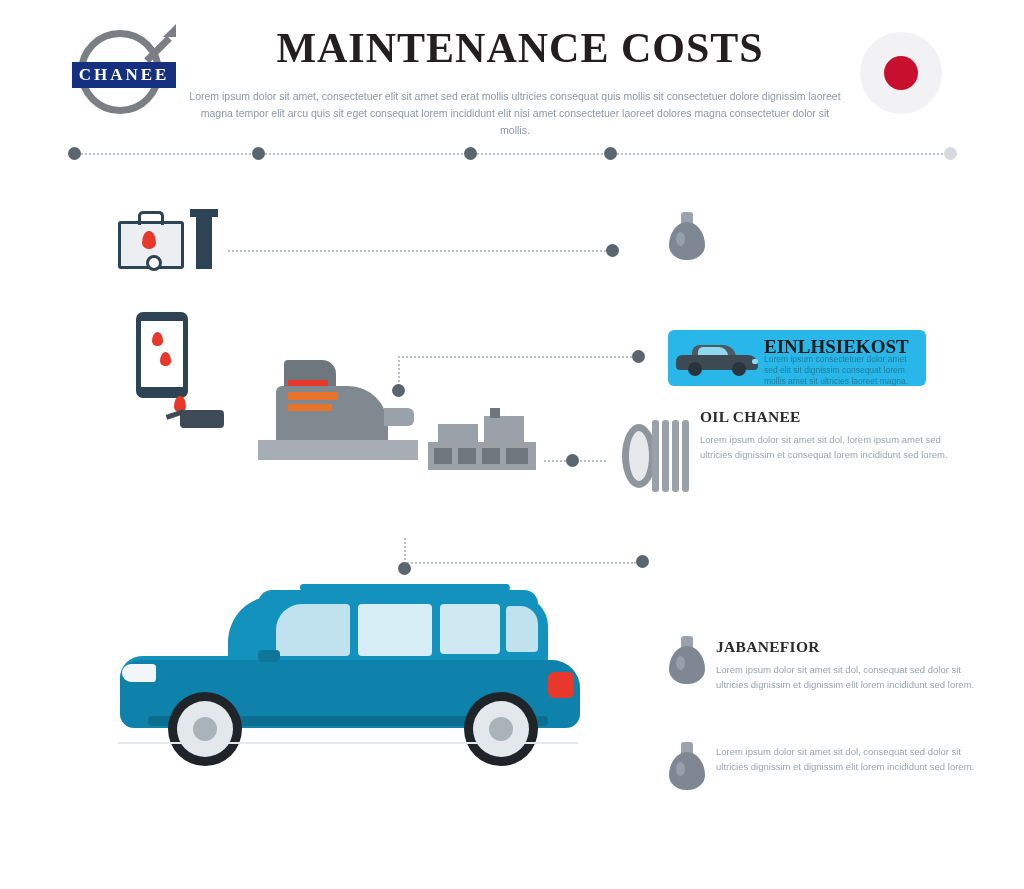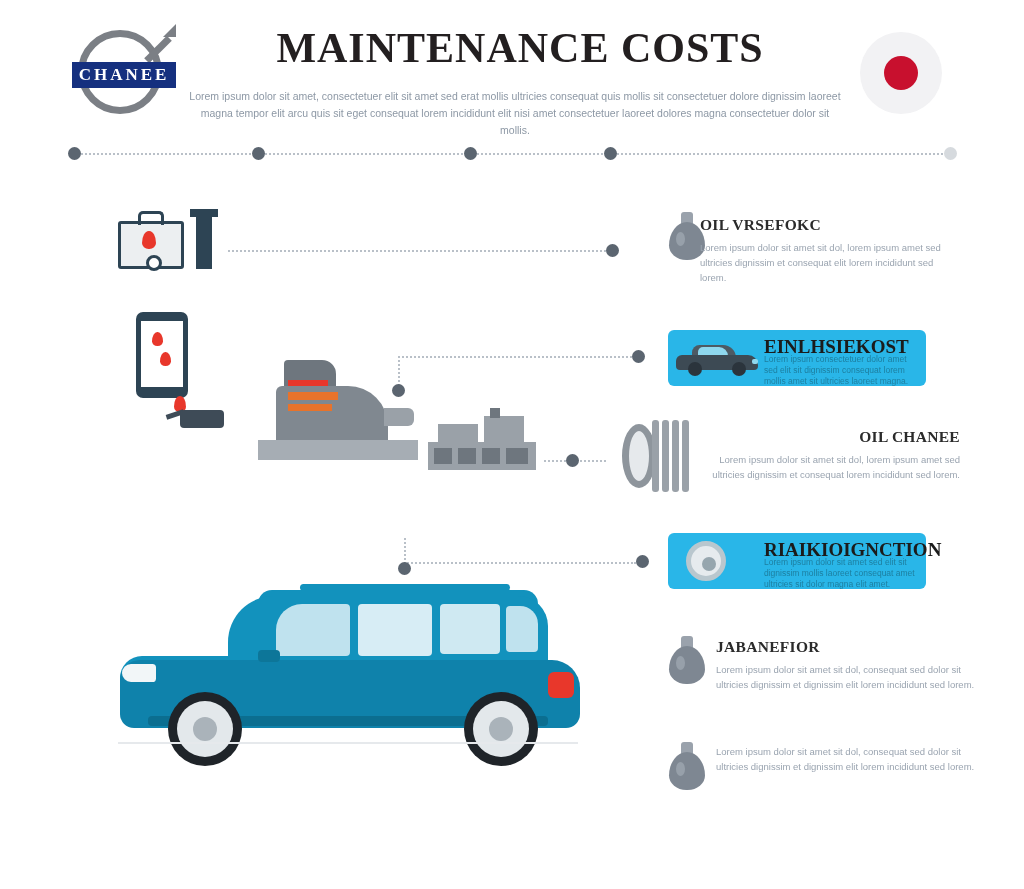--- a/index.html
+++ b/index.html
@@ -384,24 +384,20 @@
     <div class="gear"></div>
   </div>
   <div class="conn" style="left:228px; top:250px; width:382px;"></div>
   <div class="node" style="left:606px; top:244px;"></div>
 
   <div class="bagicon" style="left:666px; top:212px;">
     <div class="neck"></div>
       <div class="body"></div>
       <div class="hl"></div>
   </div>
-  <div class="rblock" style="left:700px; top:216px;">
-    <h3>OIL VRSEFOKC</h3>
-    <p>Lorem ipsum dolor sit amet sit dol, lorem ipsum amet sed ultricies dignissim et consequat elit lorem incididunt sed lorem.</p>
-  </div>
 
   <div class="phone">
     <div class="frame"></div>
       <div class="screen"></div>
     <div class="d1"></div>
       <div class="d2"></div>
   </div>
 
   <div class="conn" style="left:398px; top:356px; width:234px;"></div>
   <div class="conn-v" style="left:398px; top:356px; height:34px;"></div>
@@ -451,35 +447,30 @@
   <div class="conn" style="left:544px; top:460px; width:62px;"></div>
   <div class="node" style="left:566px; top:454px;"></div>
 
   <div class="tires">
     <div class="big"></div>
     <div class="t" style="left:40px;"></div>
     <div class="t" style="left:50px;"></div>
     <div class="t" style="left:60px;"></div>
     <div class="t" style="left:30px;"></div>
   </div>
-  <div class="rblock" style="left:700px; top:428px;text-align:right;">
+  <div class="rblock" style="left:700px; top:408px;">
     <h3>OIL CHANEE</h3>
     <p>Lorem ipsum dolor sit amet sit dol, lorem ipsum amet sed ultricies dignissim et consequat lorem incididunt sed lorem.</p>
   </div>
 
   <div class="conn" style="left:404px; top:562px; width:232px;"></div>
   <div class="conn-v" style="left:404px; top:538px; height:26px;"></div>
   <div class="node" style="left:398px; top:562px;"></div>
   <div class="node" style="left:636px; top:555px;"></div>
 
-  <div class="banner" style="left:668px; top:533px;">
-    <div class="rim"></div>
-    <h3>RIAIKIOIGNCTION</h3>
-    <p>Lorem ipsum dolor sit amet sed elit sit dignissim mollis laoreet consequat amet ultricies sit dolor magna elit amet.</p>
-  </div>
 
   <div class="bagicon" style="left:666px; top:636px;">
     <div class="neck"></div>
       <div class="body"></div>
       <div class="hl"></div>
   </div>
   <div class="rblock" style="left:716px; top:638px;">
     <h3>JABANEFIOR</h3>
     <p>Lorem ipsum dolor sit amet sit dol, consequat sed dolor sit ultricies dignissim et dignissim elit lorem incididunt sed lorem.</p>
   </div>

